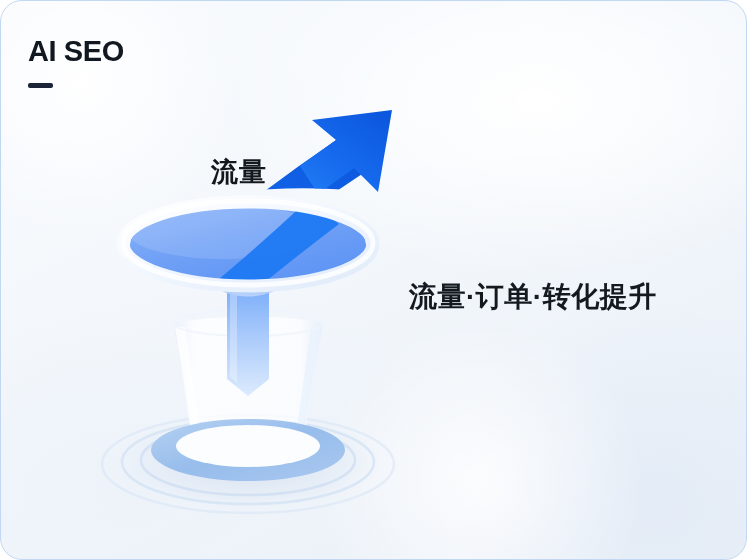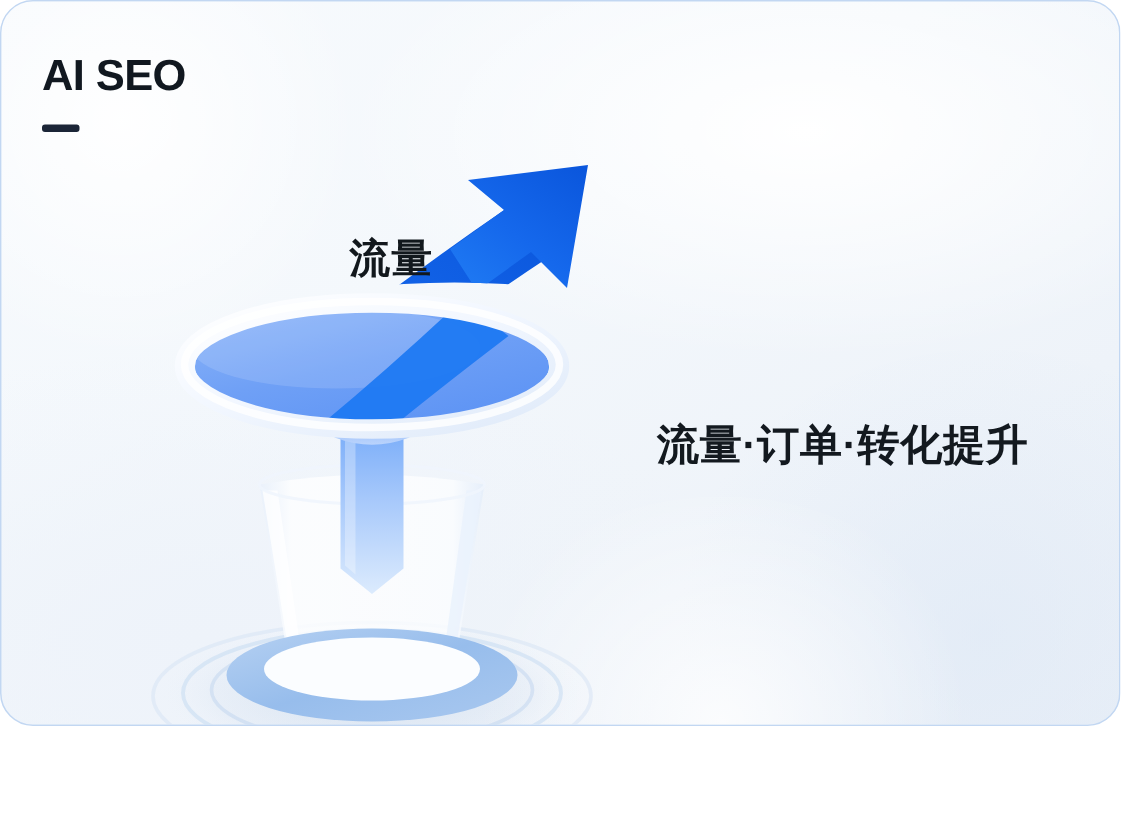--- a/index.html
+++ b/index.html
@@ -10,21 +10,21 @@
   body {
     width: 747px;
     height: 560px;
     overflow: hidden;
     font-family: "Liberation Sans", "DejaVu Sans", sans-serif;
   }
 
   #canvas {
     position: relative;
     width: 747px;
-    height: 484px;
+    height: 560px;
     box-sizing: border-box;
     border-radius: 22px;
     border: 1.5px solid #c2d7f2;
     background:
       radial-gradient(ellipse 60% 45% at 72% 18%, #ffffff 0%, rgba(255,255,255,0) 70%),
       radial-gradient(ellipse 70% 55% at 18% 88%, #eef3fa 0%, rgba(238,243,250,0) 72%),
       linear-gradient(152deg, #f7fafd 0%, #f4f8fc 38%, #eef3f9 72%, #e9eff7 100%);
     overflow: hidden;
   }
 
@@ -69,39 +69,39 @@
     margin-top: 17px;
     width: 25px;
     height: 4.5px;
     border-radius: 2px;
     background: #1b2537;
   }
 
   
   #tagline {
     position: absolute;
-    left: 437px;
+    left: 408px;
     top: 277px;
     font-size: 28px;
     font-weight: 700;
     letter-spacing: 0.5px;
     color: #13191f;
     white-space: nowrap;
   }
 
   
   .fig-label {
     position: absolute;
     font-size: 27px;
     font-weight: 700;
     color: #12181d;
     letter-spacing: 1px;
     white-space: nowrap;
   }
-  #label-traffic { left: 232px; top: 153px; }
+  #label-traffic { left: 210px; top: 153px; }
   #label-convert { left: 224px; top: 432px; }
 
   
   #figure {
     position: absolute;
     left: 95px;
     top: 95px;
     width: 340px;
     height: 430px;
   }

